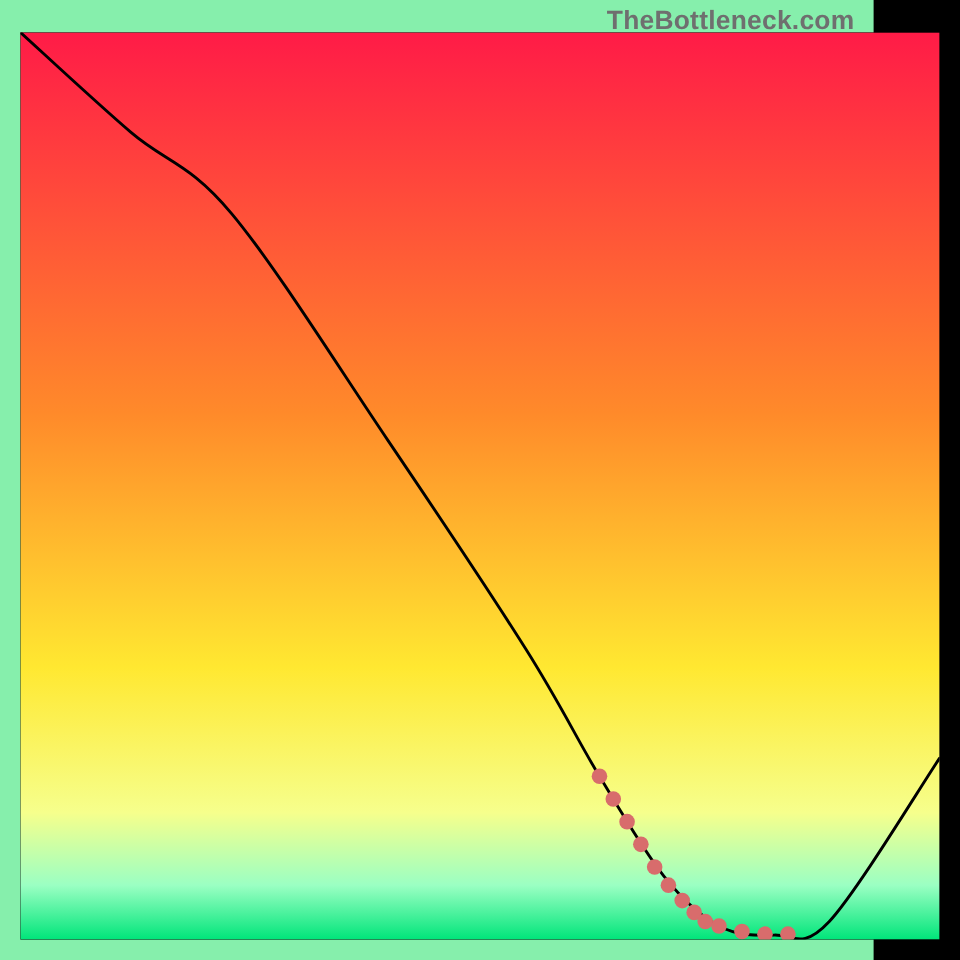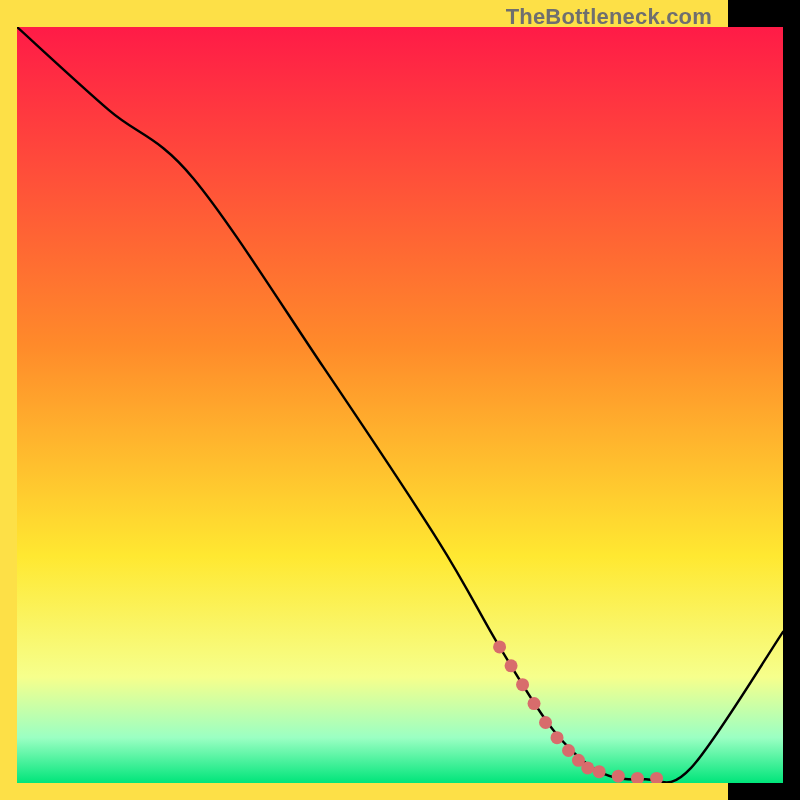--- a/index.html
+++ b/index.html
@@ -8,21 +8,21 @@
     width: 800px;
     height: 800px;
     background: #000;
     font-family: Arial, Helvetica, sans-serif;
     overflow: hidden;
   }
   .frame {
     position: relative;
     width: 728px;
     height: 800px;
-    background: #fde047;
+    background: #86efac;
     text-align: center;
   }
   .watermark {
     position: absolute;
     top: 4px;
     right: 16px;
     font-size: 22px;
     font-weight: bold;
     color: #6f6f6f;
     letter-spacing: 0.2px;

